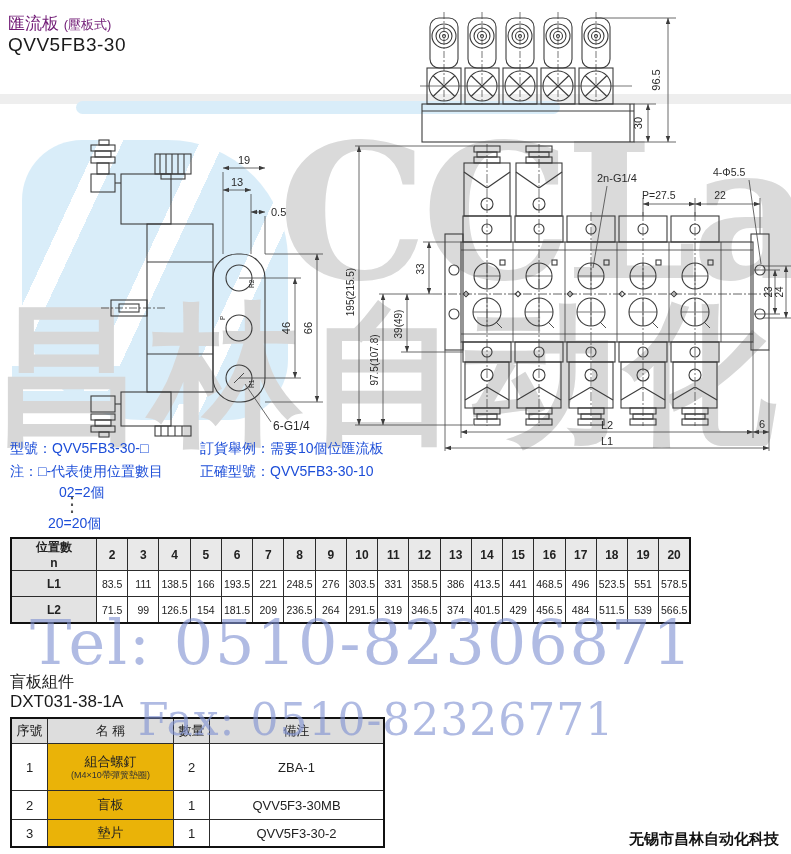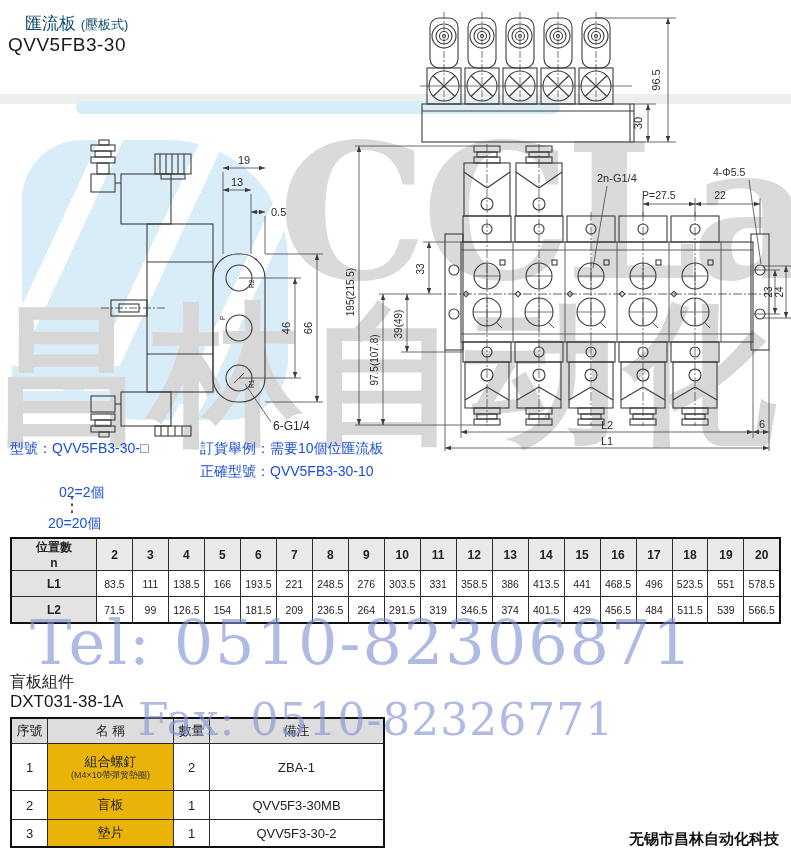--- a/index.html
+++ b/index.html
@@ -20,36 +20,36 @@
   .wm-cn{left:-8px;top:298px;z-index:0;font-weight:bold;font-size:152px;line-height:1;
      color:#d7d7d7;letter-spacing:6px;white-space:nowrap;}
   
   .wm-tel{left:30px;top:612px;z-index:30;font-family:"DejaVu Serif",serif;font-size:62px;line-height:1;
      color:rgba(128,145,210,0.62);letter-spacing:2px;white-space:nowrap;}
   .wm-fax{left:138px;top:698px;z-index:30;font-family:"DejaVu Serif",serif;font-size:44px;line-height:1;
      color:rgba(128,145,210,0.62);letter-spacing:1px;white-space:nowrap;}
 
   
   .content{z-index:10;}
-  .page-title{left:8px;top:12px;font-size:17px;color:#0c4a6e;margin-left:17px;}
+  .page-title{left:8px;top:12px;font-size:17px;color:#701a75;}
   .page-title .suffix{font-size:13px;}
   .page-model{left:8px;top:34px;font-size:19px;letter-spacing:0.5px;color:#1a1a1a;}
 
   .ord{font-size:14px;color:#1d4ed8;white-space:nowrap;}
   .ord-model{left:10px;top:440px;}
   .ord-note{left:10px;top:463px;}
   .ord-first{left:59px;top:484px;}
   .ord-dots{left:62px;top:494px;font-size:20px;color:#555;line-height:1;}
   .ord-last{left:48px;top:515px;}
   .ord-example{left:200px;top:440px;}
   .ord-correct{left:200px;top:463px;}
 
   table{border-collapse:collapse;table-layout:fixed;background:transparent;}
   th,td{border:1px solid #2c2c2c;text-align:center;vertical-align:middle;padding:0;}
-  .size-table{left:10px;top:537px;width:771px;z-index:10;border:2px solid #111;}
+  .size-table{left:10px;top:537px;width:681px;z-index:10;border:2px solid #111;}
   .size-table th{height:27px;font-size:12px;font-weight:bold;}
   .size-table td{height:25px;font-size:10.5px;}
   .size-table .lab{background:#e3e3e3;width:84px;font-size:12px;font-weight:bold;}
   .size-table th{background:#e9e9e9;}
   .size-table td{background:transparent;}
   .size-table td.lab{background:#e3e3e3;}
 
   .bp-title{left:10px;top:672px;font-size:16px;color:#1a1a1a;z-index:10;}
   .bp-model{left:10px;top:692px;font-size:17px;color:#1a1a1a;z-index:10;}
   .parts-table{left:10px;top:717px;width:368px;z-index:10;border:2px solid #111;}
@@ -425,20 +425,21 @@
     <text x="375" y="57" text-anchor="middle" font-size="10.5">22</text>
     <text x="368" y="34" text-anchor="start" font-size="10.5">4-Φ5.5</text>
     <text transform="translate(427 150) rotate(-90)" text-anchor="middle" font-size="10">23</text>
     <text transform="translate(438 150) rotate(-90)" text-anchor="middle" font-size="10">24</text>
     <text x="262" y="287" text-anchor="middle" font-size="11">L2</text>
     <text x="262" y="303" text-anchor="middle" font-size="11">L1</text>
     <text x="417" y="286" text-anchor="middle" font-size="11">6</text>
   </svg>
 
   <div class="abs content ord ord-model">型號：QVV5FB3-30-□</div>
+  <div class="abs content ord ord-note">注：□-代表使用位置數目</div>
   <div class="abs content ord ord-first">02=2個</div>
   <div class="abs content ord ord-dots">⋮</div>
   <div class="abs content ord ord-last">20=20個</div>
   <div class="abs content ord ord-example">訂貨舉例：需要10個位匯流板</div>
   <div class="abs content ord ord-correct">正確型號：QVV5FB3-30-10</div>
 
   <table class="abs size-table">
       <tbody>
         <tr>
           <th class="lab">位置數<br>n</th>

